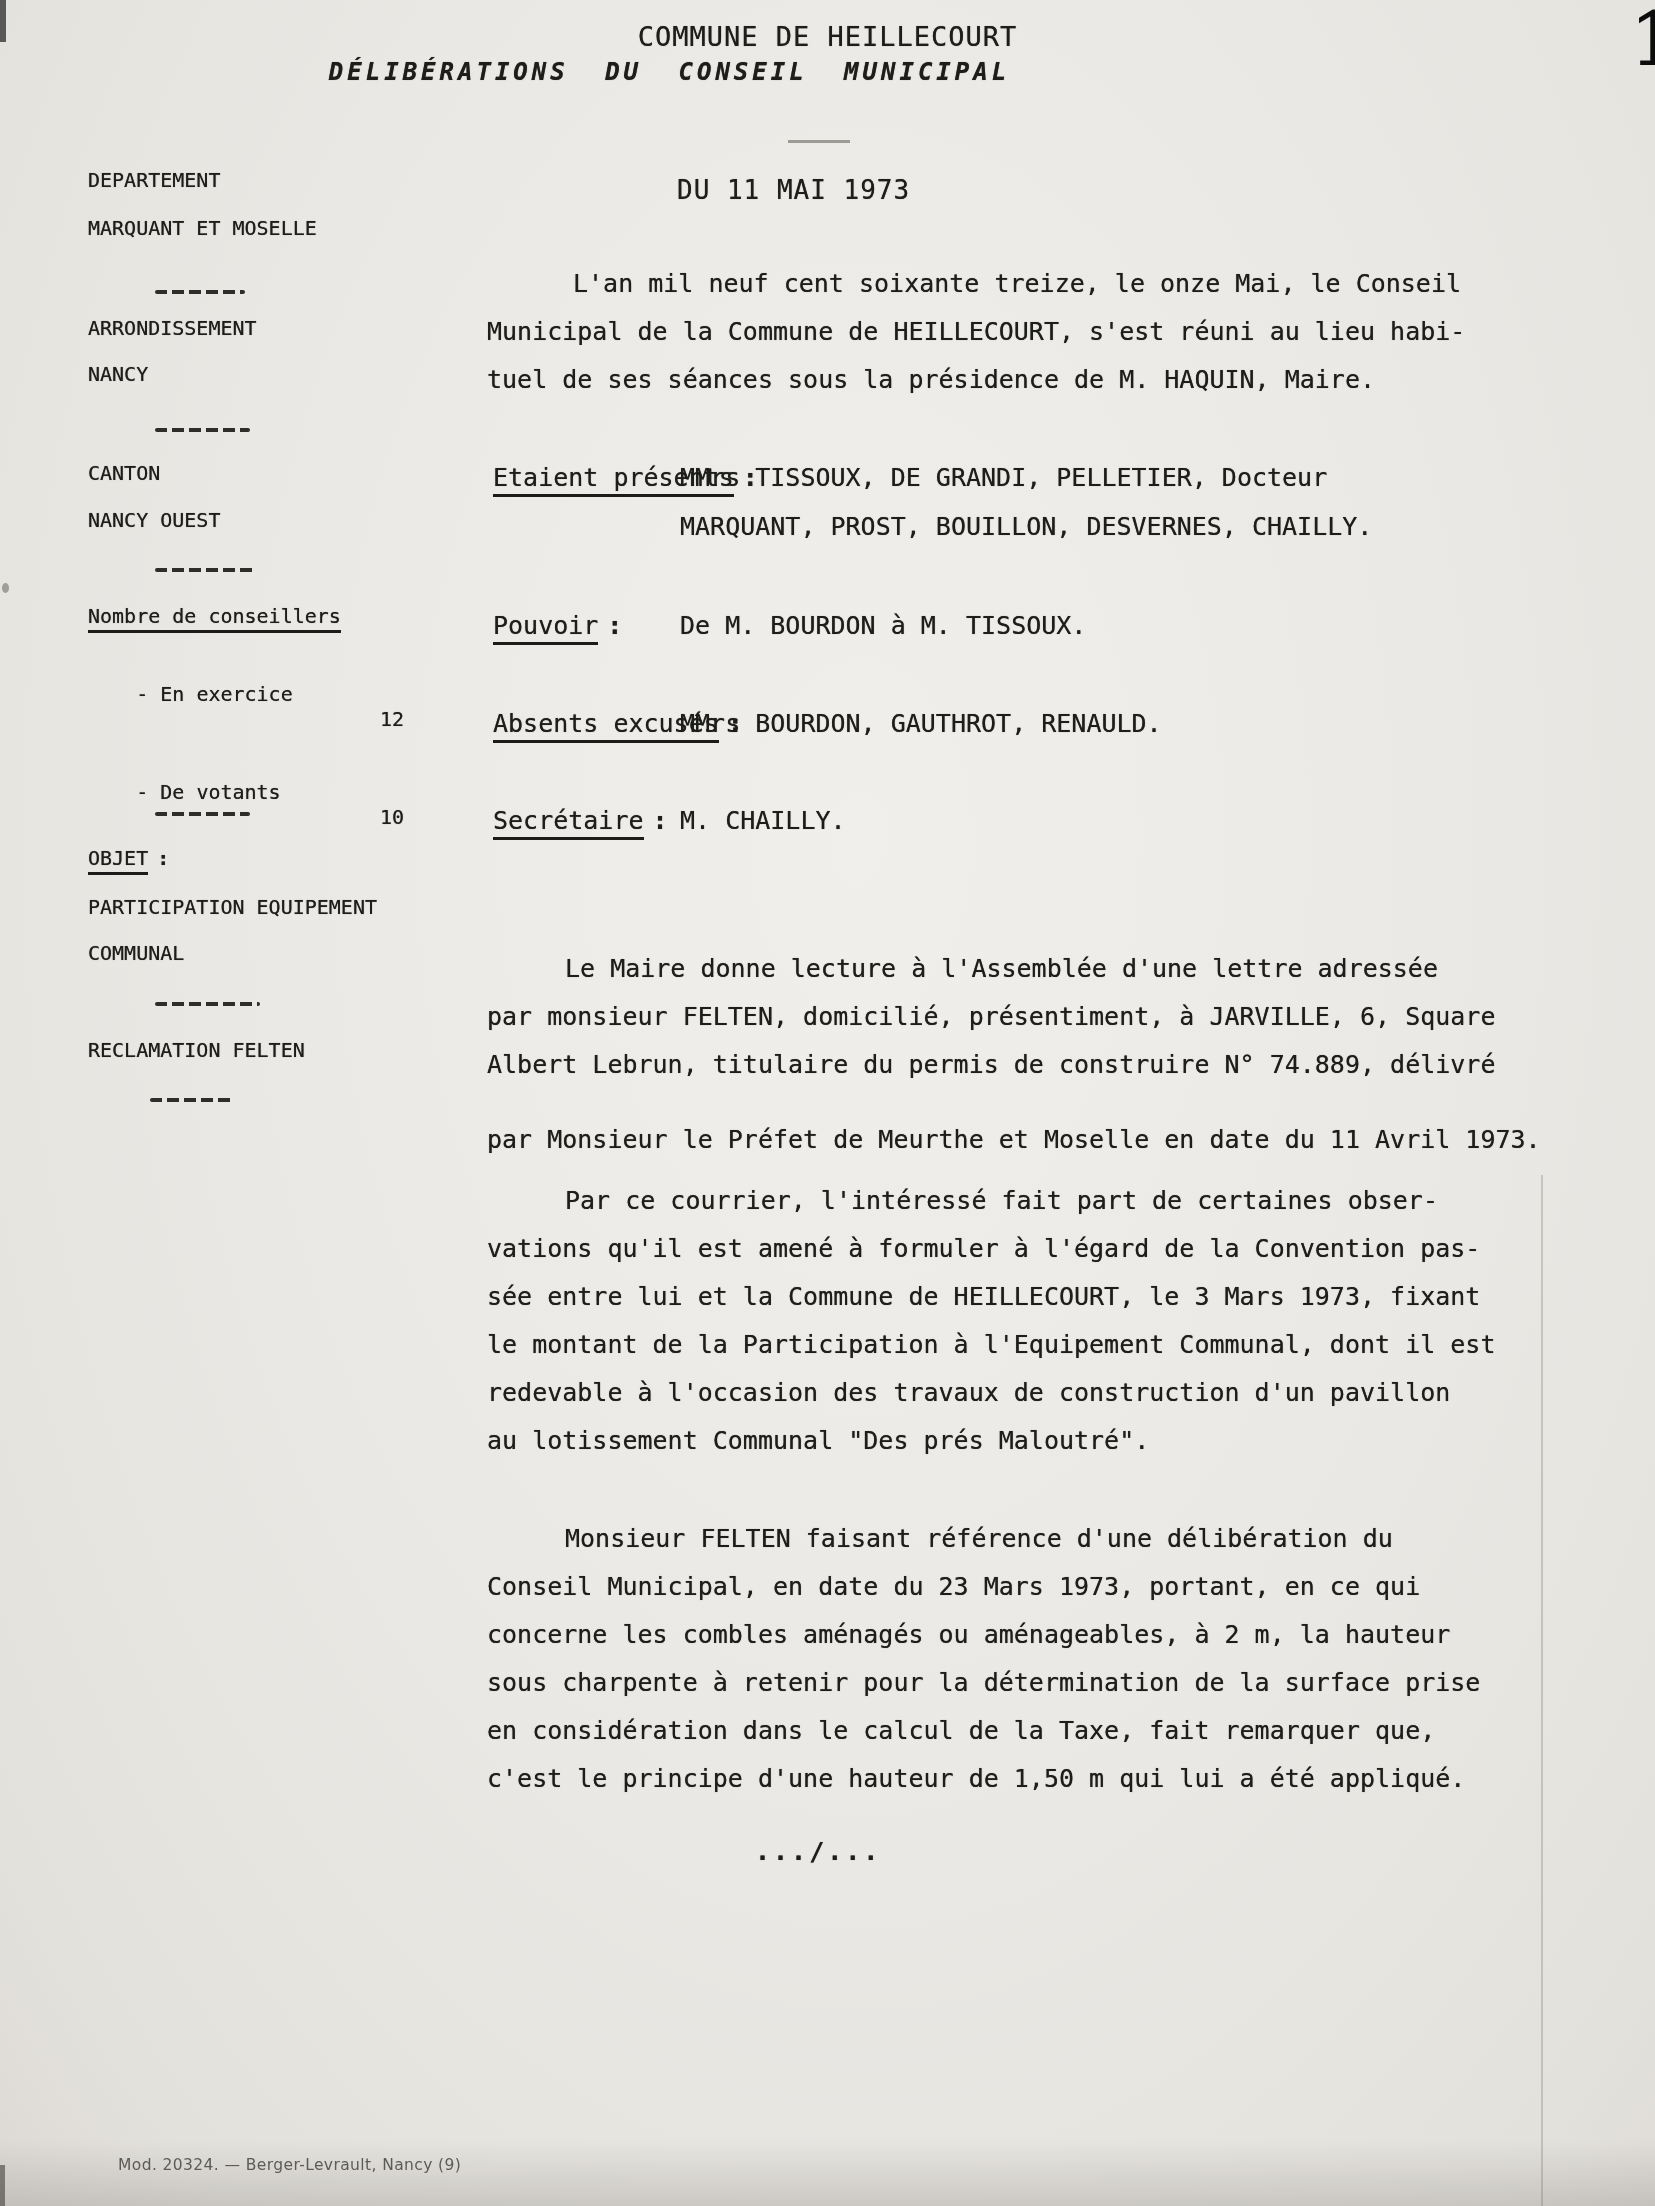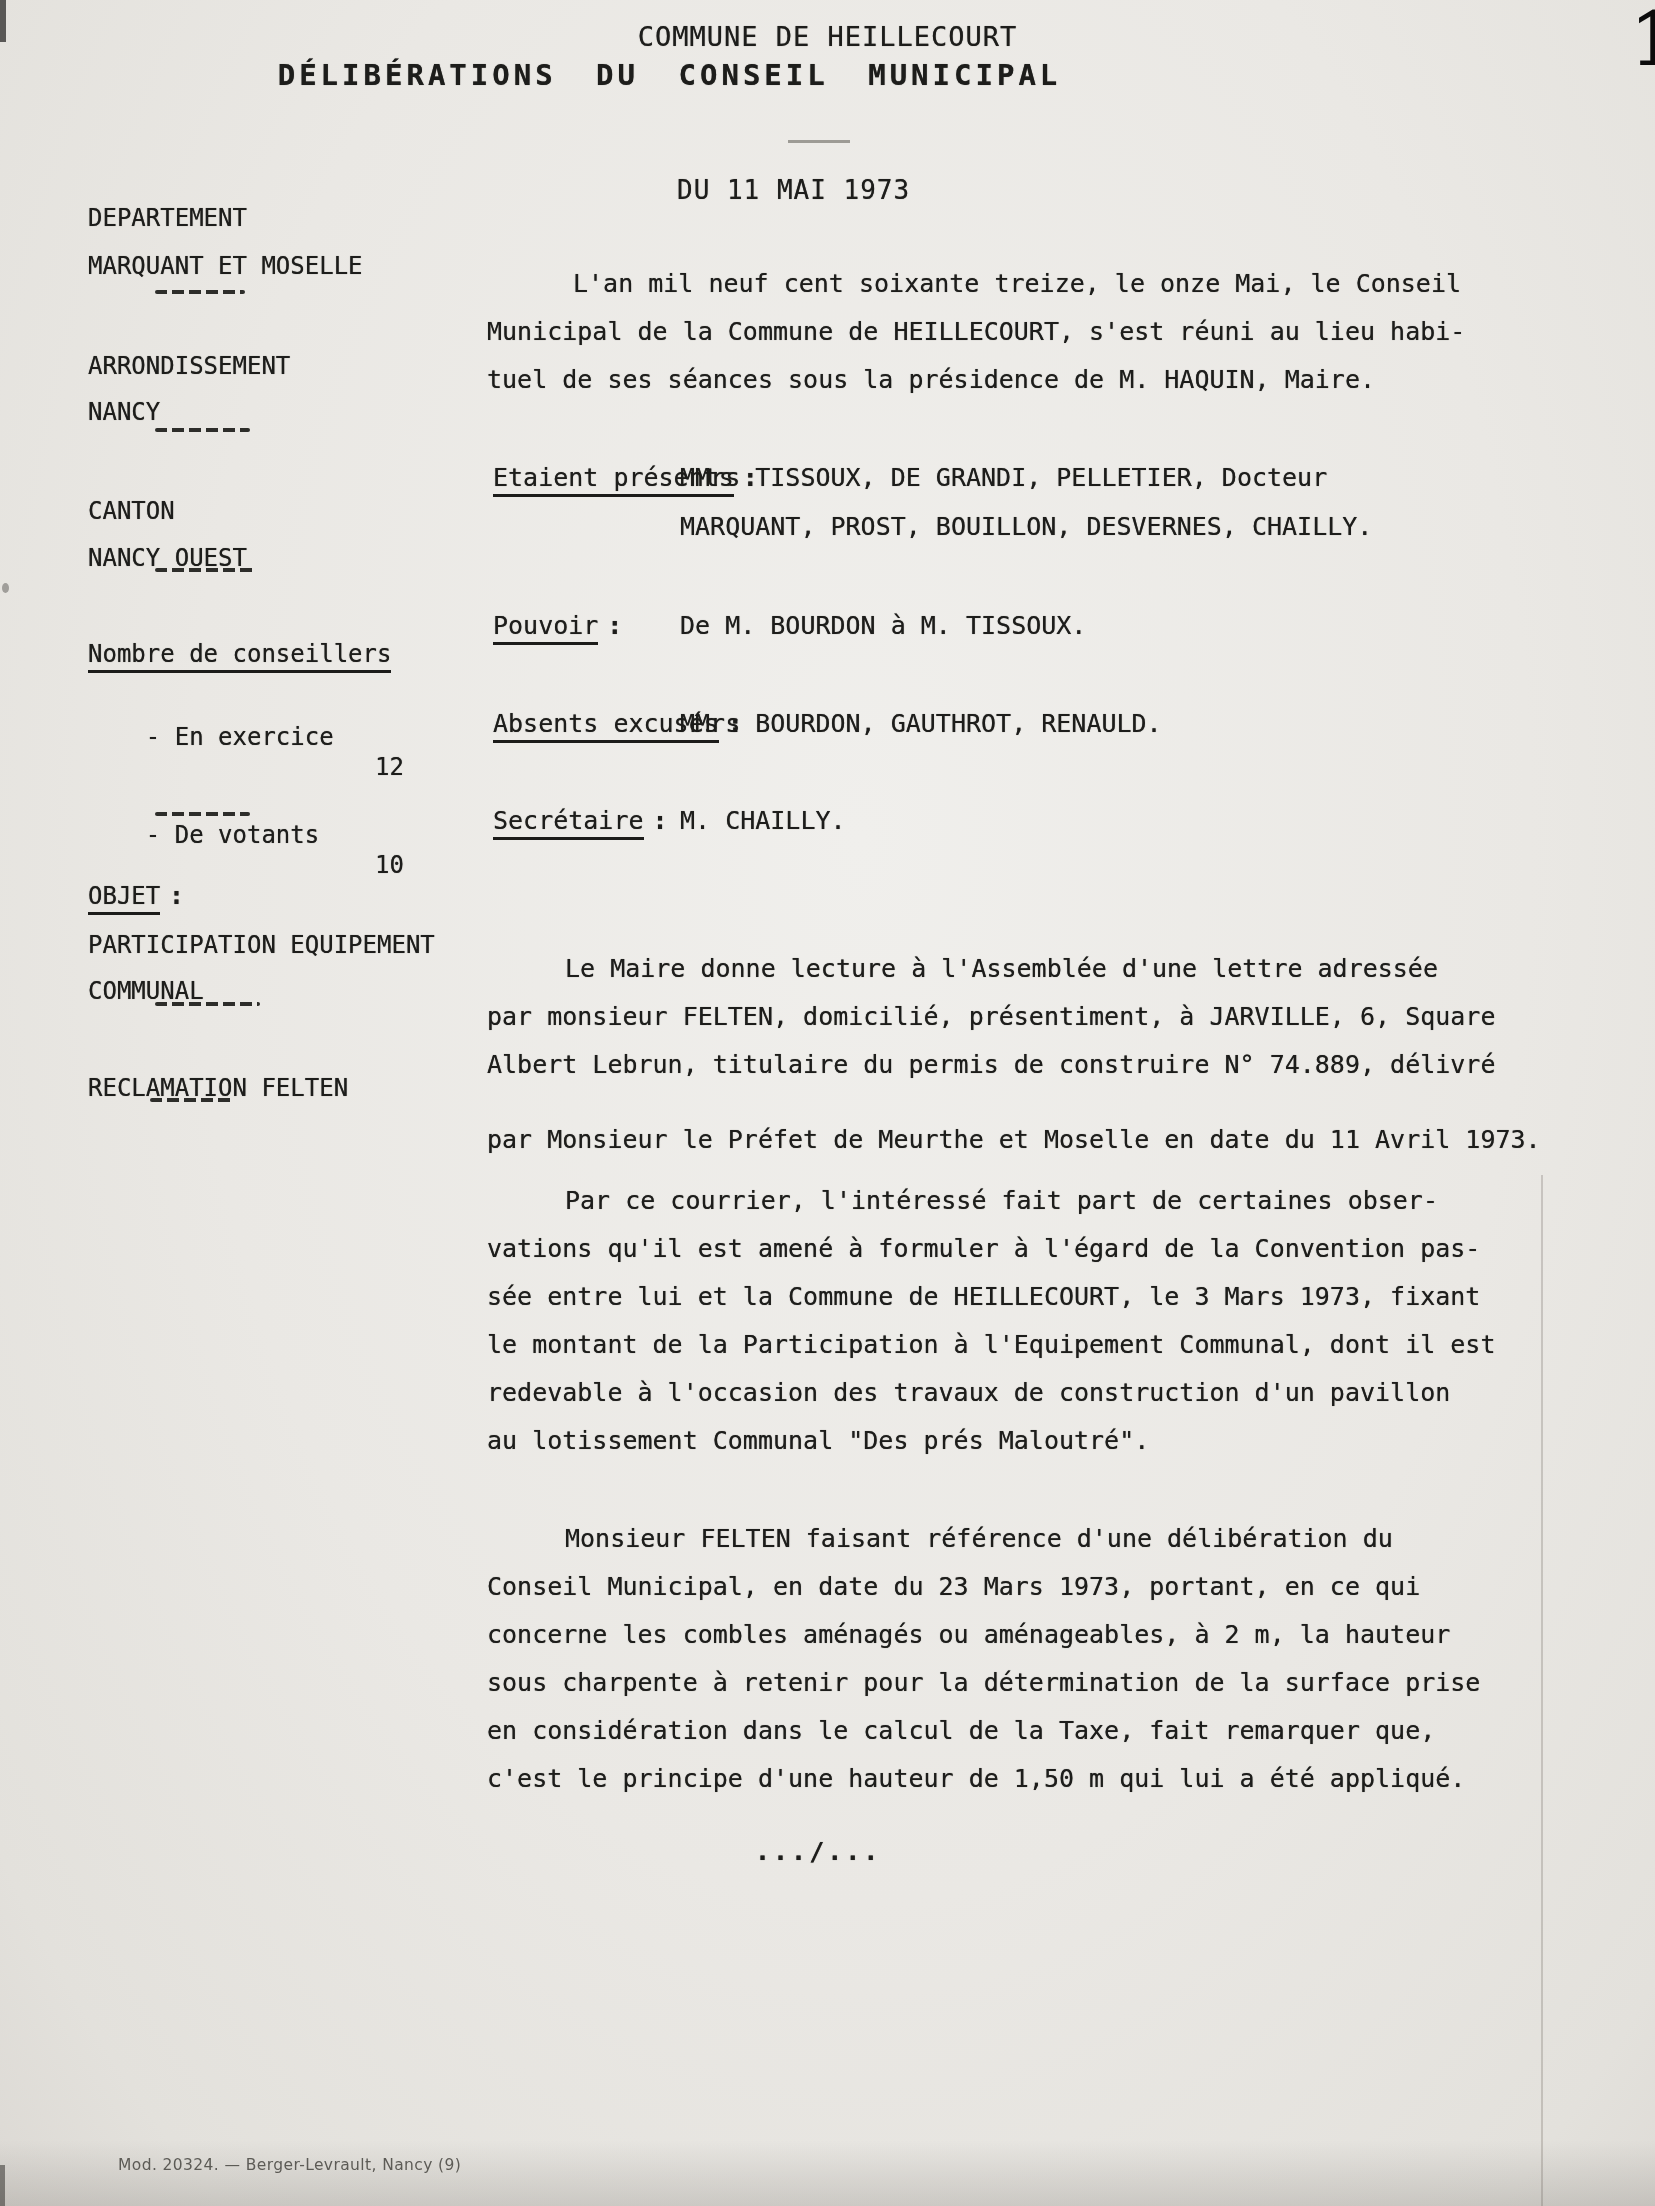--- a/index.html
+++ b/index.html
@@ -14,23 +14,23 @@
     color:#1d1d1b;
   }
   .t{
     position:absolute;
     font-size:25px;
     line-height:1.25;
     white-space:pre;
     color:#1d1d1b;
     text-shadow:0 0 0.7px rgba(25,25,22,.75);
   }
-  .sb{font-size:24px;margin-top:35px;}
+  .sb{font-size:20px;}
   .hdr-commune{width:1655px;text-align:center;font-size:27px;letter-spacing:1px;}
-  .hdr-title{width:1339px;text-align:center;font-size:29px;font-weight:bold;letter-spacing:4px;word-spacing:18px;}
+  .hdr-title{width:1339px;text-align:center;font-size:24px;font-weight:bold;letter-spacing:4px;word-spacing:18px;font-style:italic;}
   .hdr-date{font-size:26px;letter-spacing:1px;}
   .ul{border-bottom:3px solid #1c1c1a;padding-bottom:2px;}
   .colon{margin-left:9px;font-weight:bold;}
   .dashes{
     position:absolute;height:4px;border-radius:2px;
     background:repeating-linear-gradient(90deg,#1d1d1a 0 12px,rgba(0,0,0,0) 12px 17px);
     opacity:.92;
   }
   .shortrule{position:absolute;height:3px;background:#8a8781;opacity:.8;}
   .num{position:absolute;left:284px;width:32px;text-align:right;display:inline-block;}

